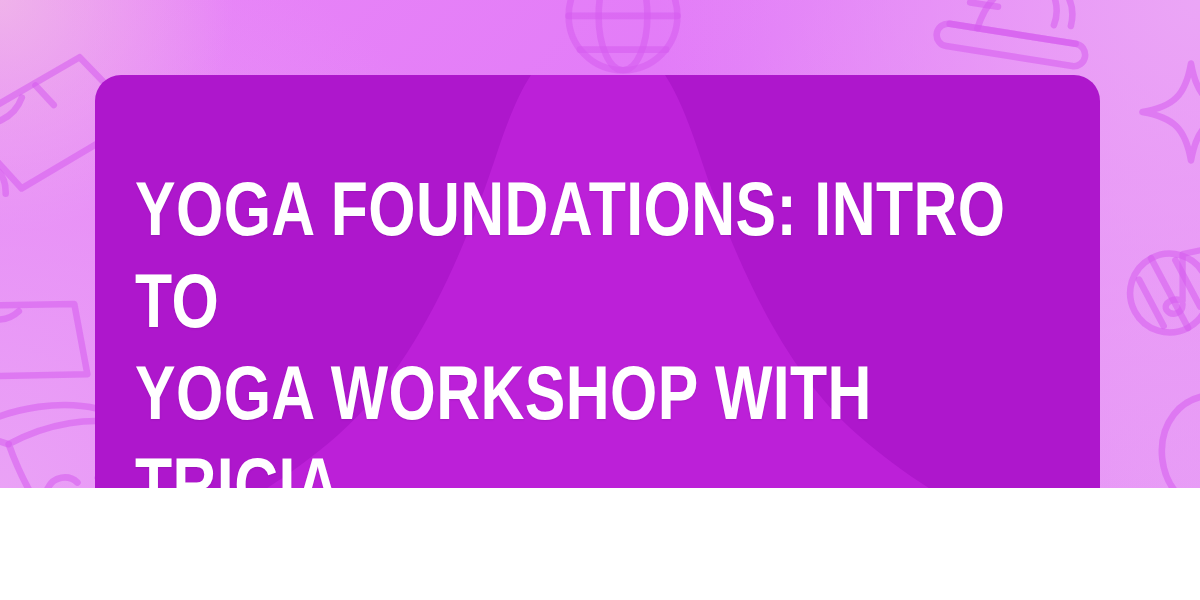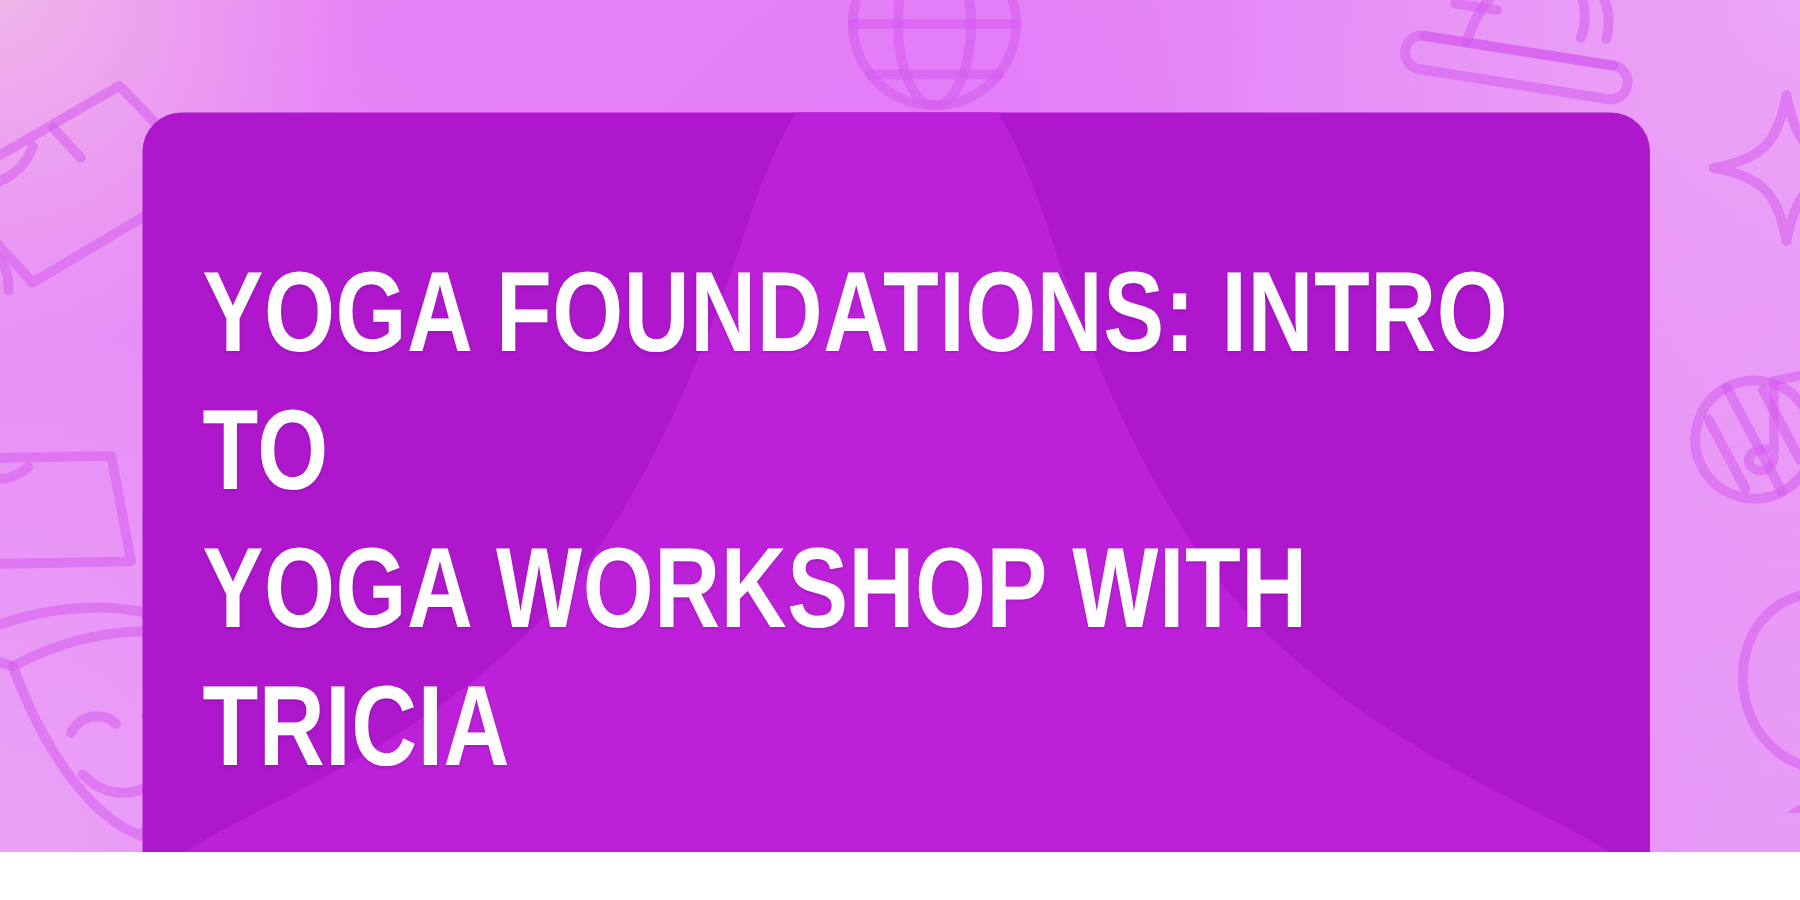--- a/index.html
+++ b/index.html
@@ -5,21 +5,21 @@
   * { margin:0; padding:0; box-sizing:border-box; }
 
   html, body {
     width:1200px; height:600px;
     overflow:hidden;
     font-family:"Liberation Sans", sans-serif;
   }
 
   #banner {
     position:relative;
-    width:1200px; height:568px;
+    width:1200px; height:488px;
     overflow:hidden;
     background:#E77BF7;
     text-decoration:underline;
   }
 
   
   .bg-gradient {
     position:absolute; inset:0;
     background:
       radial-gradient(circle at 100% 0%,   #EBA6F6 0%,  rgba(235,166,246,0) 42%),

